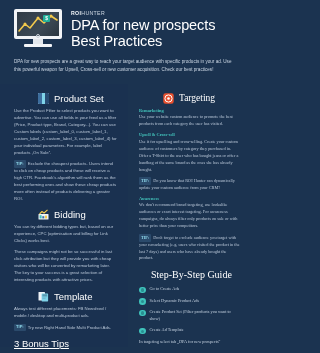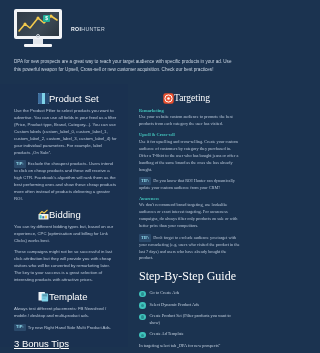--- a/index.html
+++ b/index.html
@@ -43,21 +43,21 @@
     margin:8px 14px 0 14px; font-size:4.6px; line-height:1.72; color:#cbd6e3;
   }
 
   
   .columns { display:flex; margin-top:10px; height:263px; }
   .col-left { width:128px; background:#1a3css; }
   .col-left { width:128px; background:#1a3150; padding:9px 11px 0 14px; }
   .col-right { width:122px; background:#1b3350; padding:9px 10px 0 11px;font-family:Liberation Serif, serif; }
 
   .sec { margin-bottom:7px; }
-  .sec-head { display:flex; align-items:center; margin-bottom:4px;padding-left:24px; }
+  .sec-head { display:flex; align-items:center; gap:5px; margin-bottom:4px;padding-left:24px; }
   .sec-title { font-size:9.5px; color:#ffffff; font-weight:400; }
   .ic { width:11px; height:11px; flex:none; position:relative; }
 
   p.body { font-size:4.3px; line-height:1.62; color:#b9c7d8; margin-bottom:4px; }
   .subhead { font-size:4.4px; color:#43c6bd; font-weight:bold; margin-bottom:1.5px; }
   .tipbox {
     display:inline-block; background:#2b4a6b; color:#8fd8ea;
     font-size:4.1px; font-weight:bold; padding:0.5px 2px; margin-right:2px;
     border-radius:1px; vertical-align:2%;
   }
@@ -70,21 +70,21 @@
   .bdot {
     width:6.5px; height:6.5px; border-radius:50%;
     background:#3fc3bb; flex:none; margin-top:0.5px; position:relative;
   }
   .bdot::after {
     content:""; position:absolute; left:1.6px; top:1.6px;
     width:3.3px; height:3.3px; border-radius:50%; background:#2a8f92;
   }
   .btxt { font-size:4.3px; line-height:1.58; color:#c3d0df; }
 
-  .guide-title { font-size:12px; color:#ffffff; margin:2px 0 6px 0; }
+  .guide-title { font-size:10px; color:#ffffff; margin:2px 0 6px 12px; }
 
   
   .ic.product { background:#eef2f6; border-radius:1px; display:flex; overflow:hidden; }
   .ic.product i { display:block; width:33.3%; height:100%; }
   .ic.product i:nth-child(1){ background:#3d6e9e; }
   .ic.product i:nth-child(2){ background:#7fd3e8; }
   .ic.product i:nth-child(3){ background:#274b72; }
 
   .ic.bid { position:relative; }
   .ic.target svg, .ic.bid svg, .ic.template svg { display:block; }
@@ -108,20 +108,24 @@
         </div>
       </div>
       <div class="mon-dot"></div>
       <div class="mon-neck"></div>
       <div class="mon-base"></div>
     </div>
     <div>
       <div class="brand">
         <b>ROI</b><span>HUNTER</span>
       </div>
+      <div class="title">
+        <div>DPA for new prospects</div>
+        <div>Best Practices</div>
+      </div>
     </div>
   </div>
 
   <p class="intro">DPA for new prospects are a great way to reach your target audience with specific products in your ad. Use this powerful weapon for Upsell, Cross-sell or new customer acquisition. Check our best practices!</p>
 
   <div class="columns">
 
     <div class="col-left">
 
       <div class="sec">

